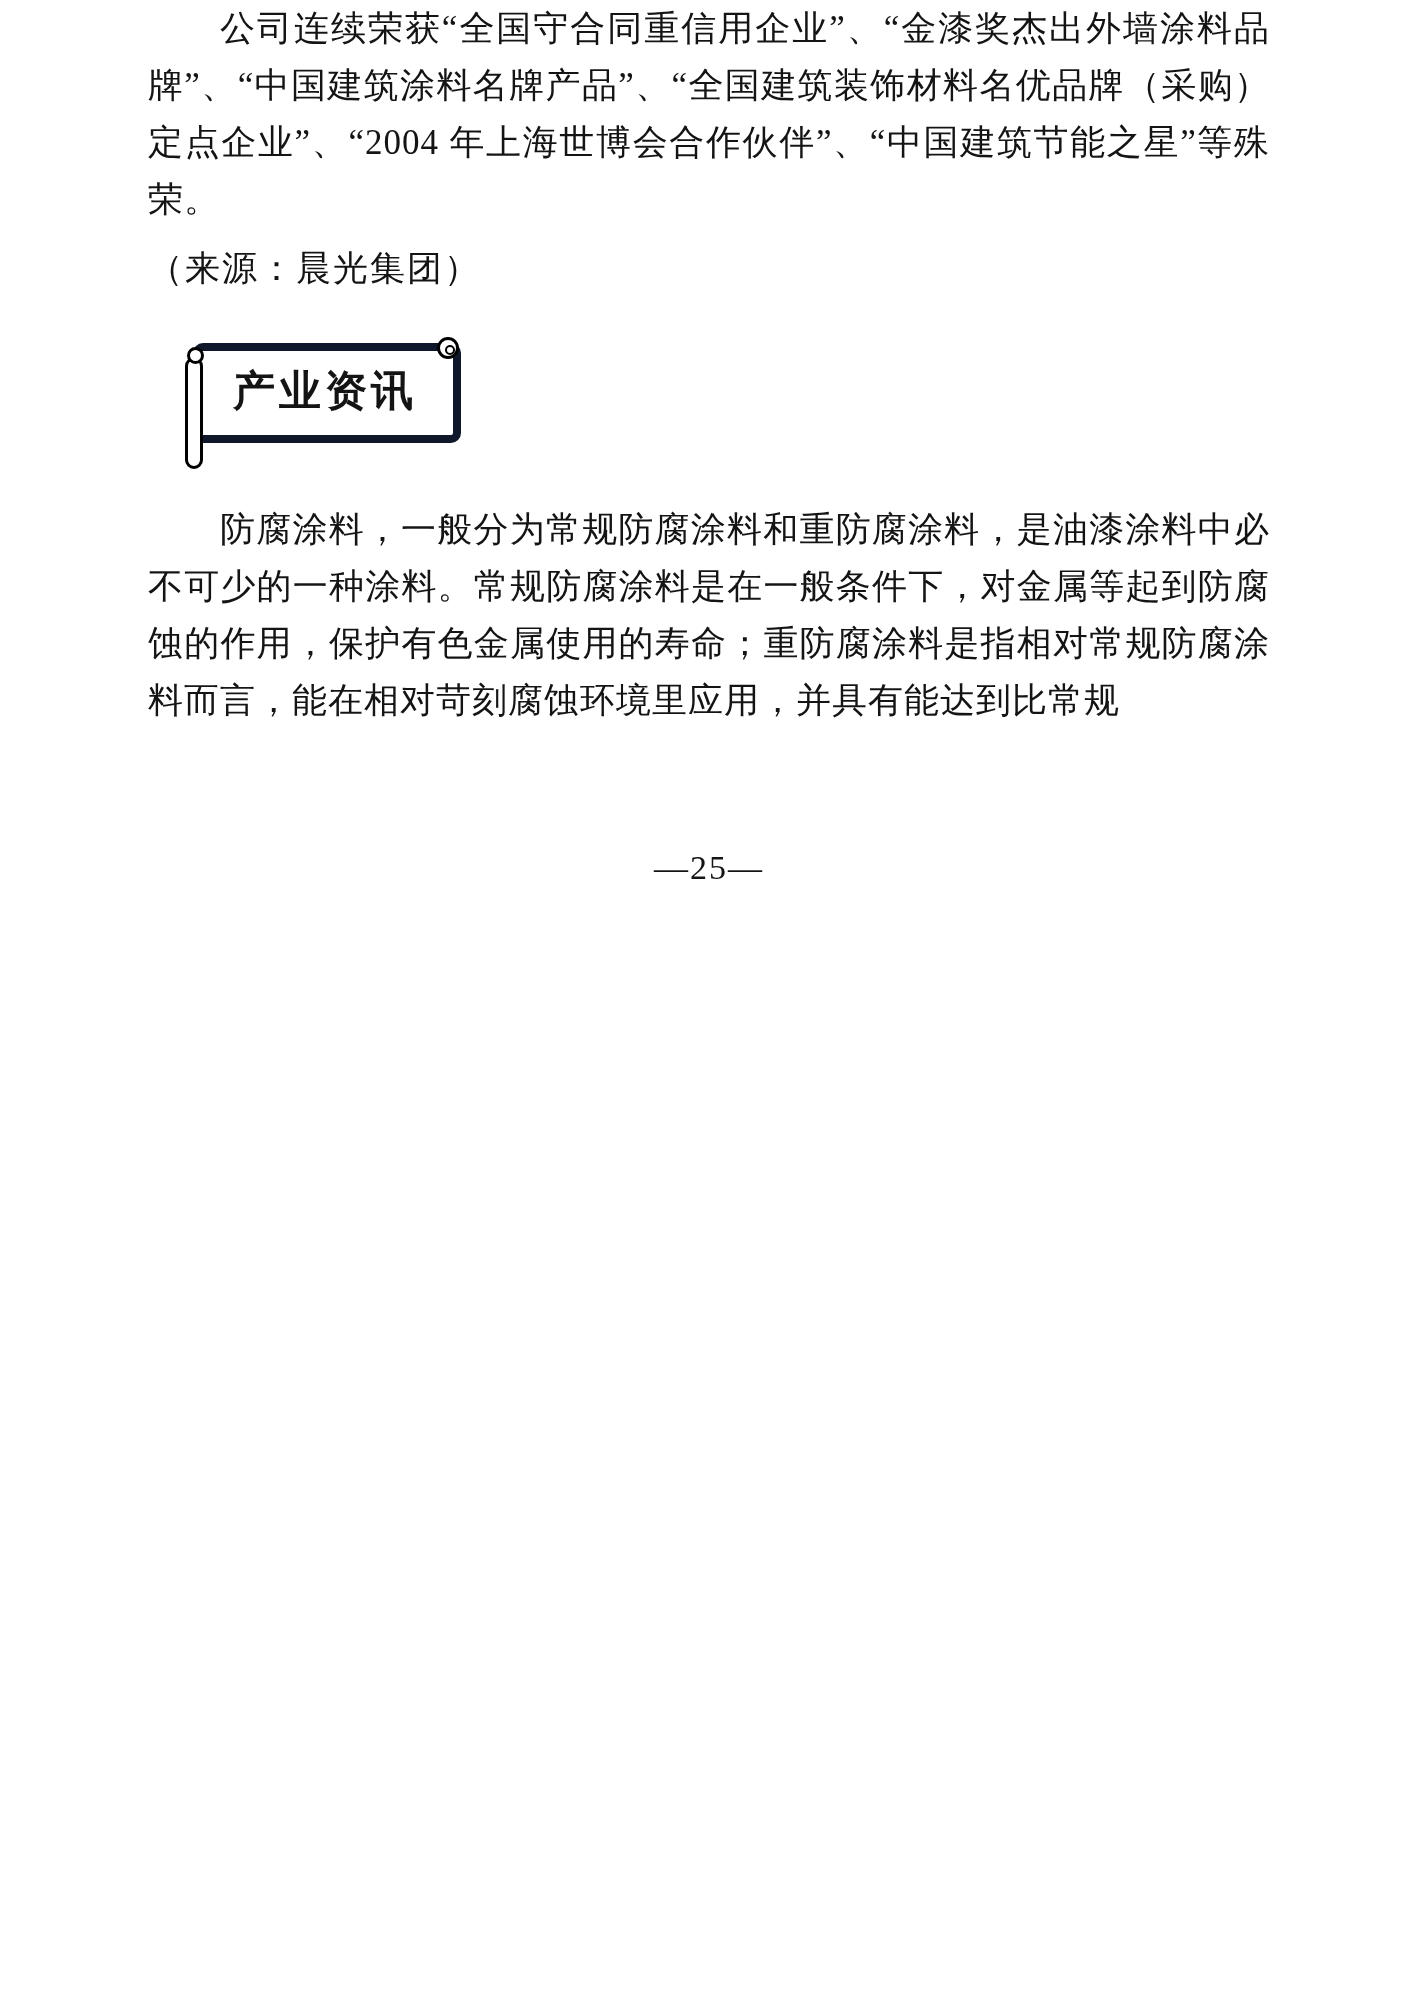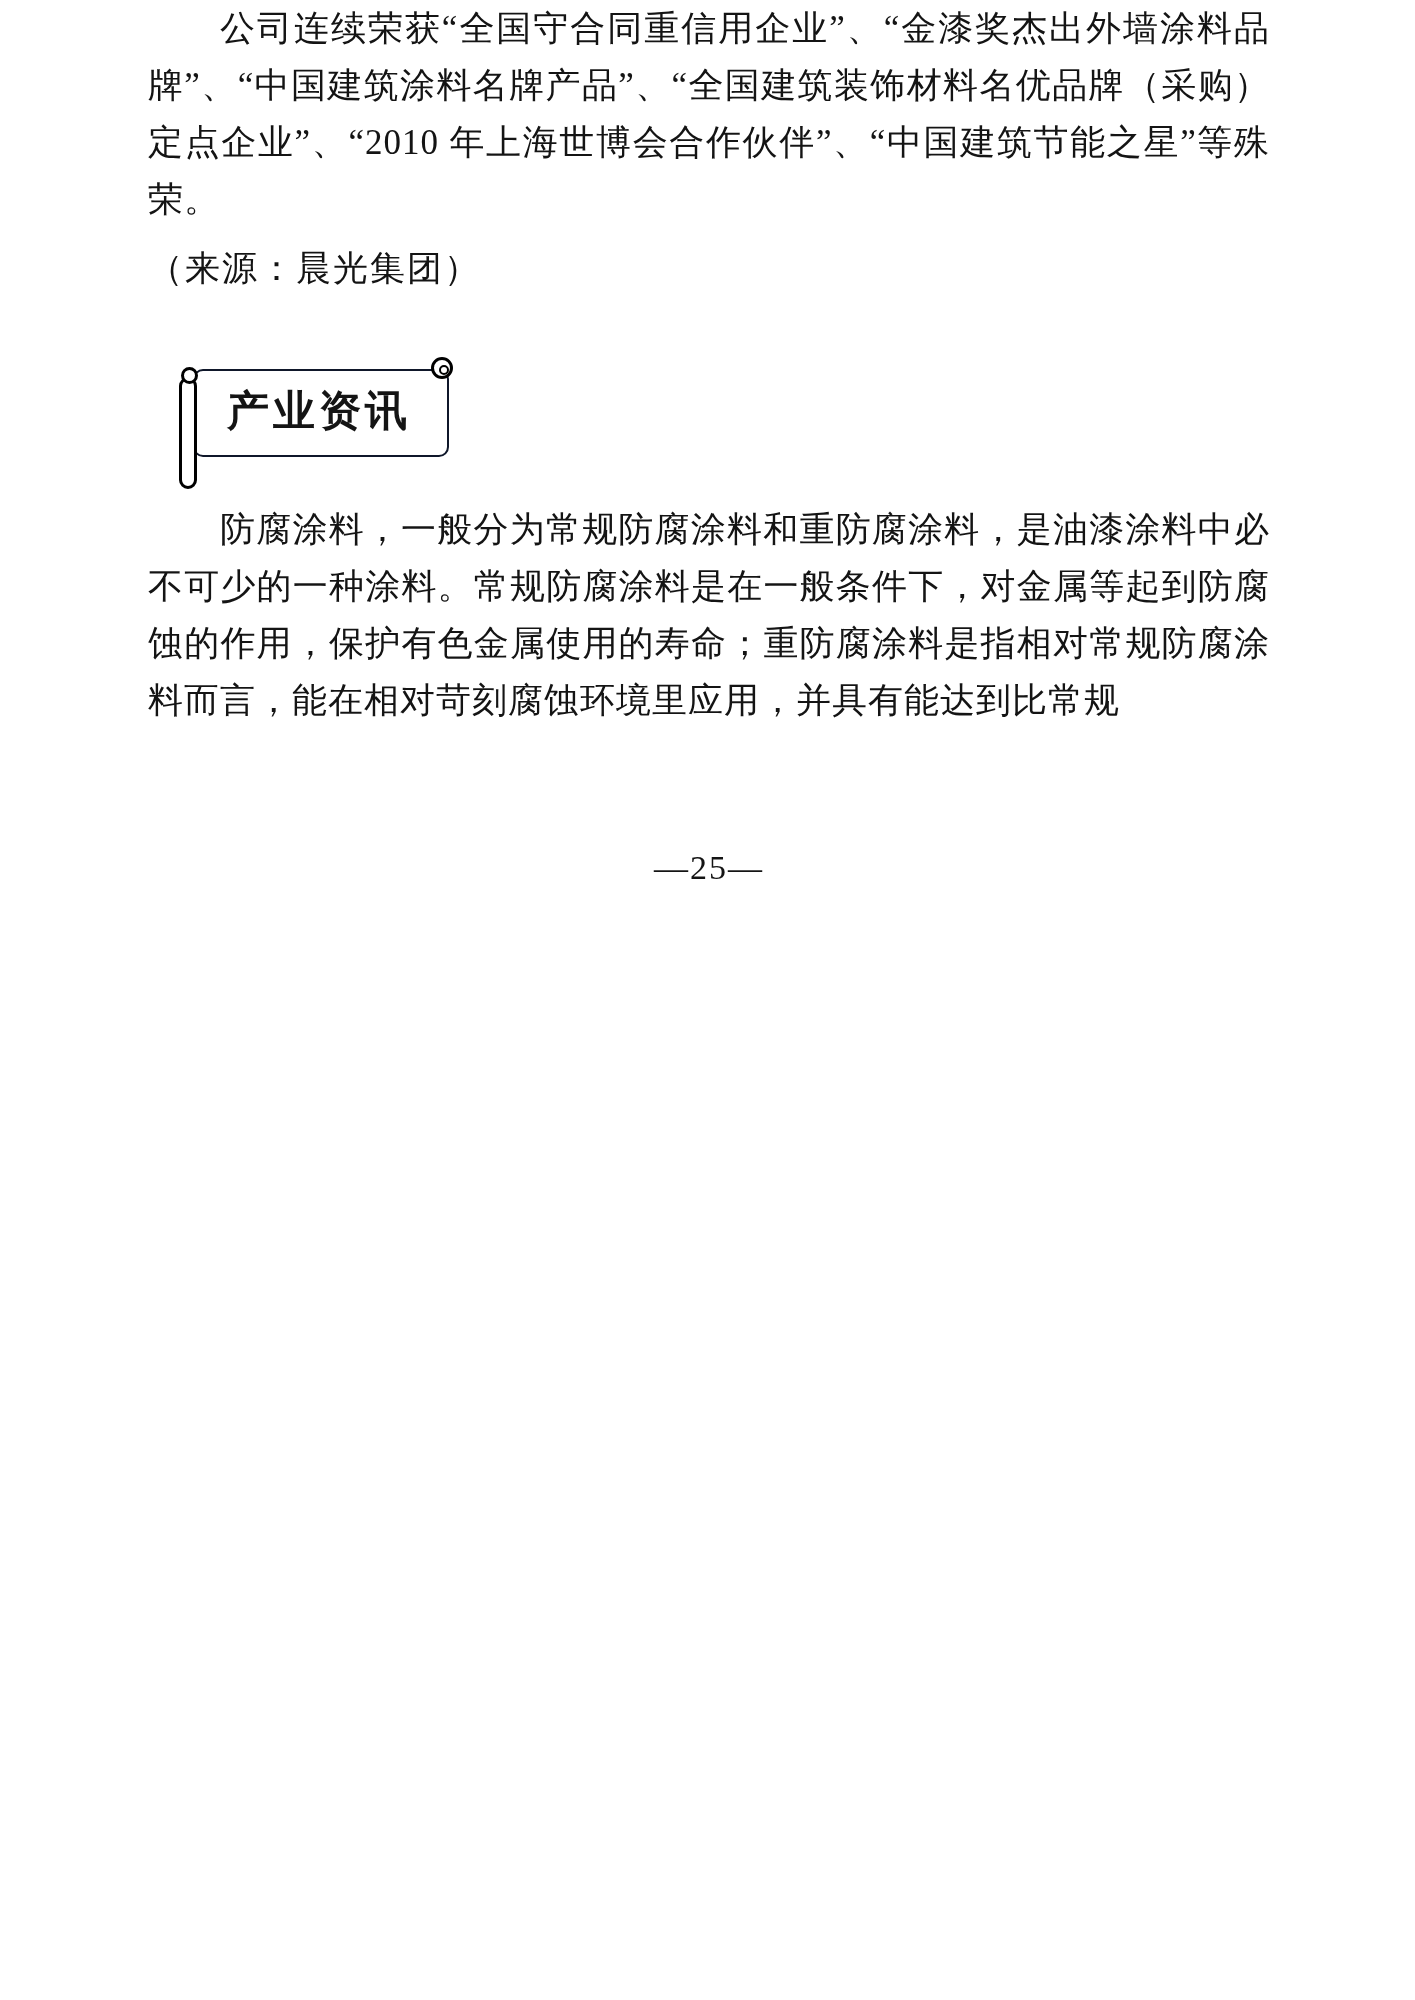--- a/index.html
+++ b/index.html
@@ -37,30 +37,29 @@
     letter-spacing: 2px;
   }
   .banner-wrap {
     margin-top: 46px;
     margin-left: 45px;
     height: 96px;
   }
   .banner {
     position: relative;
     display: inline-block;
-    border: 2px solid #0f172a;
+    border: 8px solid #0f172a;
     border-radius: 10px;
     background: #fff;
     padding: 14px 36px 18px 32px;
     font-family: "Liberation Sans", "DejaVu Sans", sans-serif;
     font-weight: bold;
     font-size: 42px;
     line-height: 52px;
     letter-spacing: 4px;
-    margin-top: 26px;
   }
   .scroll-roll {
     position: absolute;
     left: -16px;
     top: 6px;
     width: 18px;
     height: 112px;
     border: 3px solid #000;
     border-radius: 9px;
     background: #fff;
@@ -117,21 +116,21 @@
   }
 </style>
 </head>
 <body>
 
 <div class="content">
 
 
 
 
-  <p class="body-para">公司连续荣获“全国守合同重信用企业”、“金漆奖杰出外墙涂料品牌”、“中国建筑涂料名牌产品”、“全国建筑装饰材料名优品牌（采购）定点企业”、“2010 年上海世博会合作伙伴”、“中国建筑节能之星”等殊荣。</p>
+  <p class="body-para">公司连续荣获“全国守合同重信用企业”、“金漆奖杰出外墙涂料品牌”、“中国建筑涂料名牌产品”、“全国建筑装饰材料名优品牌（采购）定点企业”、“2004 年上海世博会合作伙伴”、“中国建筑节能之星”等殊荣。</p>
 
   <p class="source-line">（来源：晨光集团）</p>
 
   <div class="banner-wrap">
     <div class="banner">
       <span class="scroll-roll"></span>
       <span class="scroll-roll-curl"></span>
       <span class="scroll-curl-right"></span>
       <span>产业资讯</span>
     </div>

